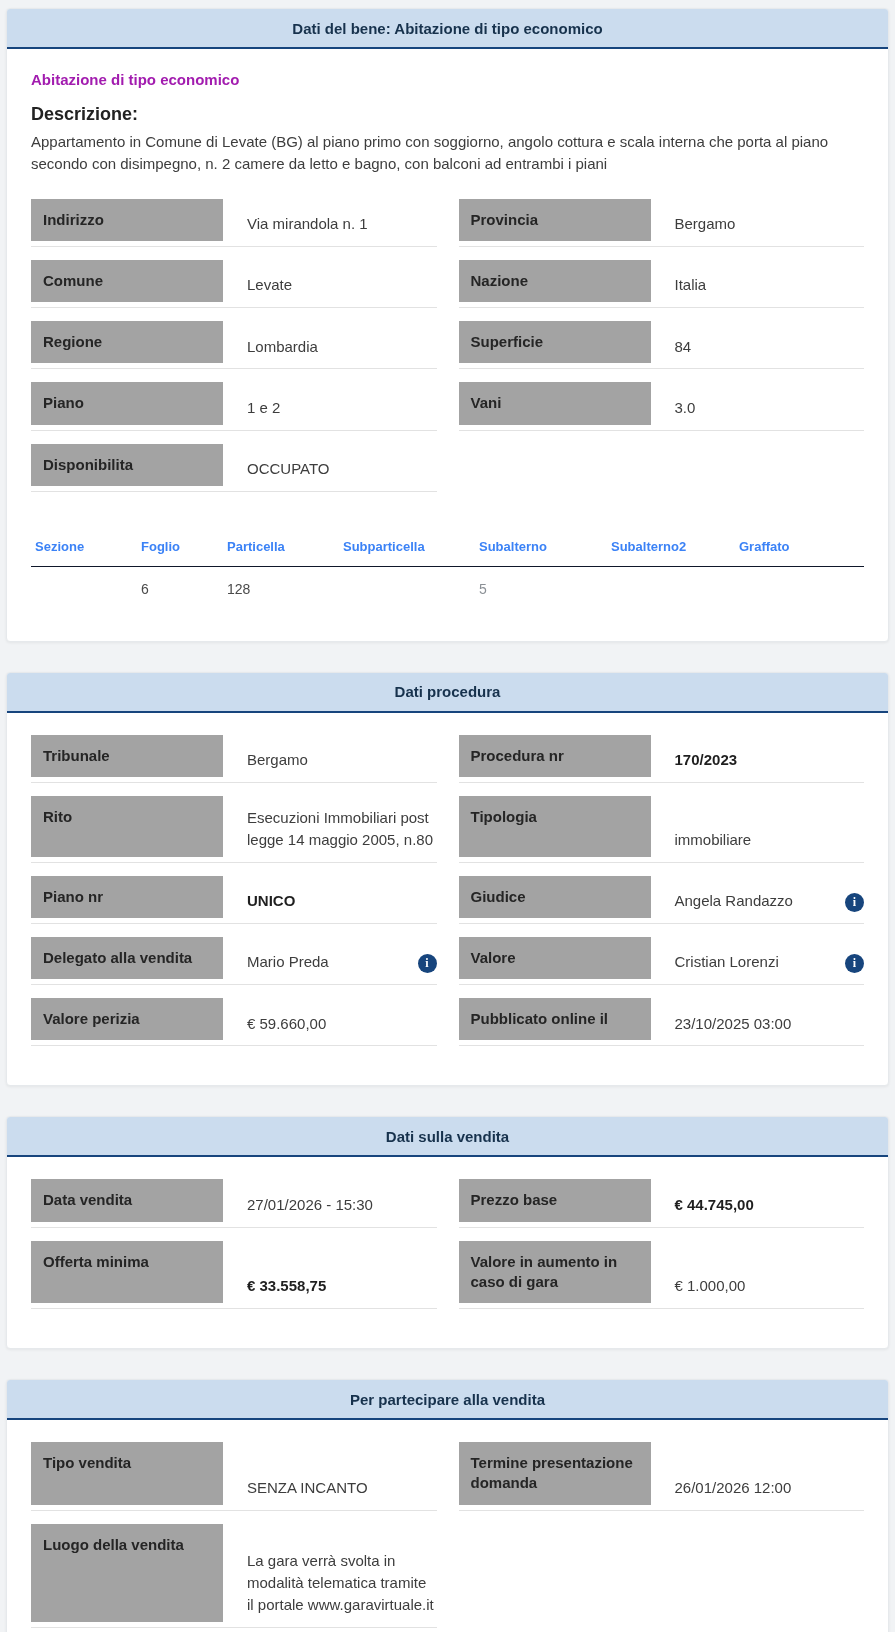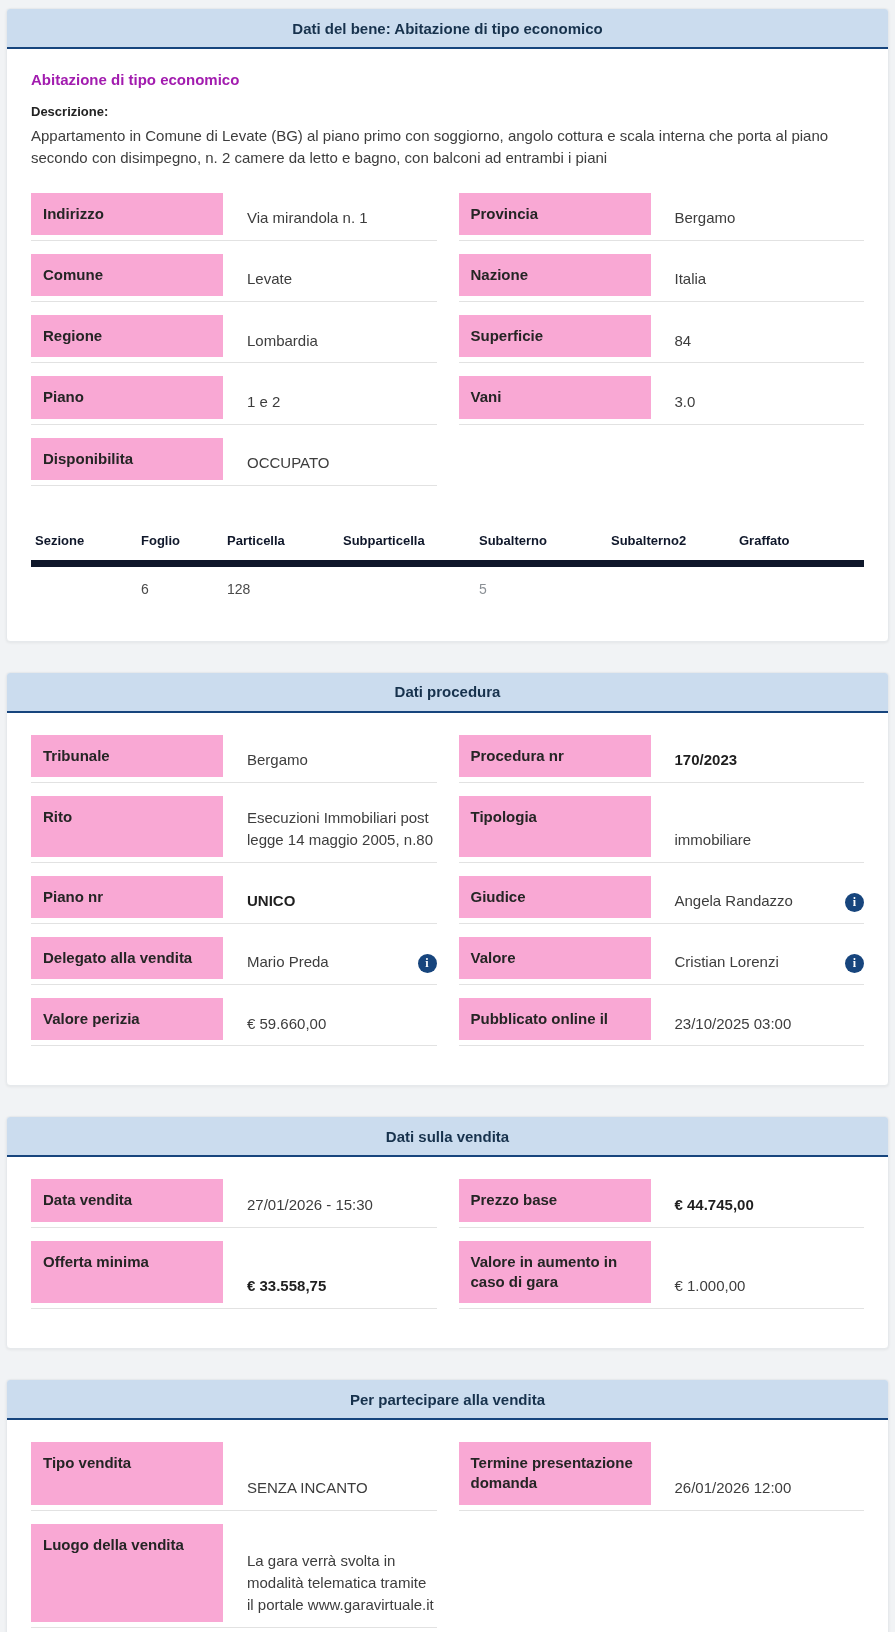--- a/index.html
+++ b/index.html
@@ -32,21 +32,21 @@
   .panel-body { padding: 22px 24px 26px 24px; }
 
   .subtitle {
     color: #a21caf;
     font-weight: bold;
     font-size: 15px;
     margin-bottom: 16px;
   }
   .desc-label {
     font-weight: bold;
-    font-size: 13px;
+    font-size: 18px;
     color: #222222;
     margin-bottom: 6px;
   }
   .desc-text {
     font-size: 15px;
     line-height: 1.45;
     color: #3d3d3d;
     margin-bottom: 24px;
   }
 
@@ -57,21 +57,21 @@
   }
   .field {
     display: grid;
     grid-template-columns: 192px 1fr;
     border-bottom: 1px solid #e2e2e2;
     padding-bottom: 5px;
     margin-bottom: 13px;
     min-height: 46px;
   }
   .field-label {
-    background: #f9a8d4;
+    background: #a3a3a3;
     font-weight: bold;
     font-size: 15px;
     color: #252525;
     padding: 11px 12px;
     line-height: 1.35;
   }
   .field-value {
     font-size: 15px;
     color: #3d3d3d;
     padding: 11px 0 6px 24px;
@@ -102,23 +102,23 @@
   table.catasto {
     width: 100%;
     border-collapse: collapse;
     margin-top: 26px;
     table-layout: fixed;
   }
   table.catasto th {
     text-align: left;
     font-size: 13px;
     font-weight: bold;
-    color: #0f172a;
+    color: #3b82f6;
     padding: 8px 4px 12px 4px;
-    border-bottom: 7px solid #0f172a;
+    border-bottom: 1px solid #0f172a;
   }
   table.catasto td {
     font-size: 14px;
     color: #4a4a4a;
     padding: 14px 4px 18px 4px;
   }
   table.catasto td.muted { color: #8b9096; }
 </style>
 </head>
 <body>

